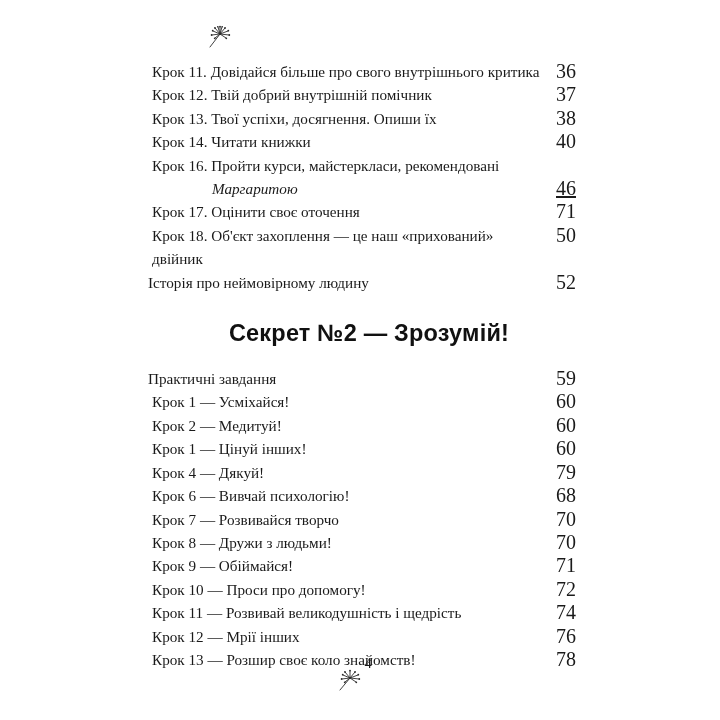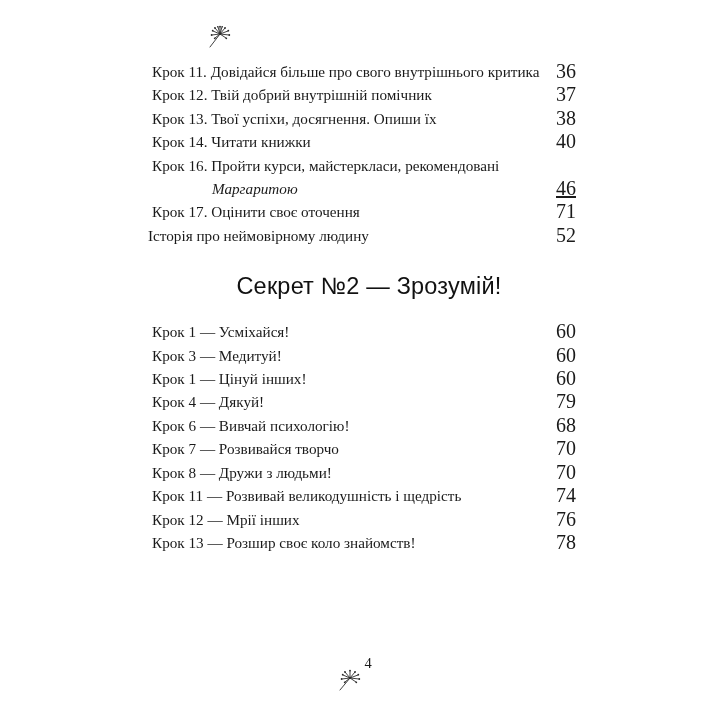--- a/index.html
+++ b/index.html
@@ -86,21 +86,21 @@
   .row.step .label {
     padding-left: 4px;
   }
 
   
   .section-heading {
     margin-top: 26px;
     margin-bottom: 20px;
     text-align: center;
     font-family: "Liberation Sans", sans-serif;
-    font-weight: normal;
+    font-weight: bold;
     font-size: 23.5px;
     letter-spacing: 0.2px;
     color: #111;
   }
 
   .footer-page {
     position: absolute;
     left: 0;
     right: 0;
     top: 655px;
@@ -174,40 +174,48 @@
       <div class="row step wrap">
         <span class="label"><span>Крок 16. Пройти курси, майстеркласи, рекомендовані</span><span class="cont">Маргаритою</span></span>
         <span class="page-num">46</span>
       </div>
 
       <div class="row step">
         <span class="label">Крок 17. Оцінити своє оточення</span>
         <span class="page-num">71</span>
       </div>
 
+      <div class="row step">
+        <span class="label">Крок 18. Об'єкт захоплення — це наш «прихований» двійник</span>
+        <span class="page-num">50</span>
+      </div>
 
       <div class="row top-level">
         <span class="label">Історія про неймовірному людину</span>
         <span class="page-num">52</span>
       </div>
 
     </div>
 
     <h2 class="section-heading">Секрет №2 — Зрозумій!</h2>
 
     <div>
 
+      <div class="row top-level">
+        <span class="label">Практичні завдання</span>
+        <span class="page-num">59</span>
+      </div>
 
       <div class="row step">
         <span class="label">Крок 1 — Усміхайся!</span>
         <span class="page-num">60</span>
       </div>
 
       <div class="row step">
-        <span class="label">Крок 3 — Медитуй!</span>
+        <span class="label">Крок 2 — Медитуй!</span>
         <span class="page-num">60</span>
       </div>
 
       <div class="row step">
         <span class="label">Крок 1 — Цінуй інших!</span>
         <span class="page-num">60</span>
       </div>
 
       <div class="row step">
         <span class="label">Крок 4 — Дякуй!</span>
@@ -223,21 +231,29 @@
       <div class="row step">
         <span class="label">Крок 7 — Розвивайся творчо</span>
         <span class="page-num">70</span>
       </div>
 
       <div class="row step">
         <span class="label">Крок 8 — Дружи з людьми!</span>
         <span class="page-num">70</span>
       </div>
 
-
+      <div class="row step">
+        <span class="label">Крок 9 — Обіймайся!</span>
+        <span class="page-num">71</span>
+      </div>
+
+      <div class="row step">
+        <span class="label">Крок 10 — Проси про допомогу!</span>
+        <span class="page-num">72</span>
+      </div>
 
       <div class="row step">
         <span class="label">Крок 11 — Розвивай великодушність і щедрість</span>
         <span class="page-num">74</span>
       </div>
 
       <div class="row step">
         <span class="label">Крок 12 — Мрії інших</span>
         <span class="page-num">76</span>
       </div>

